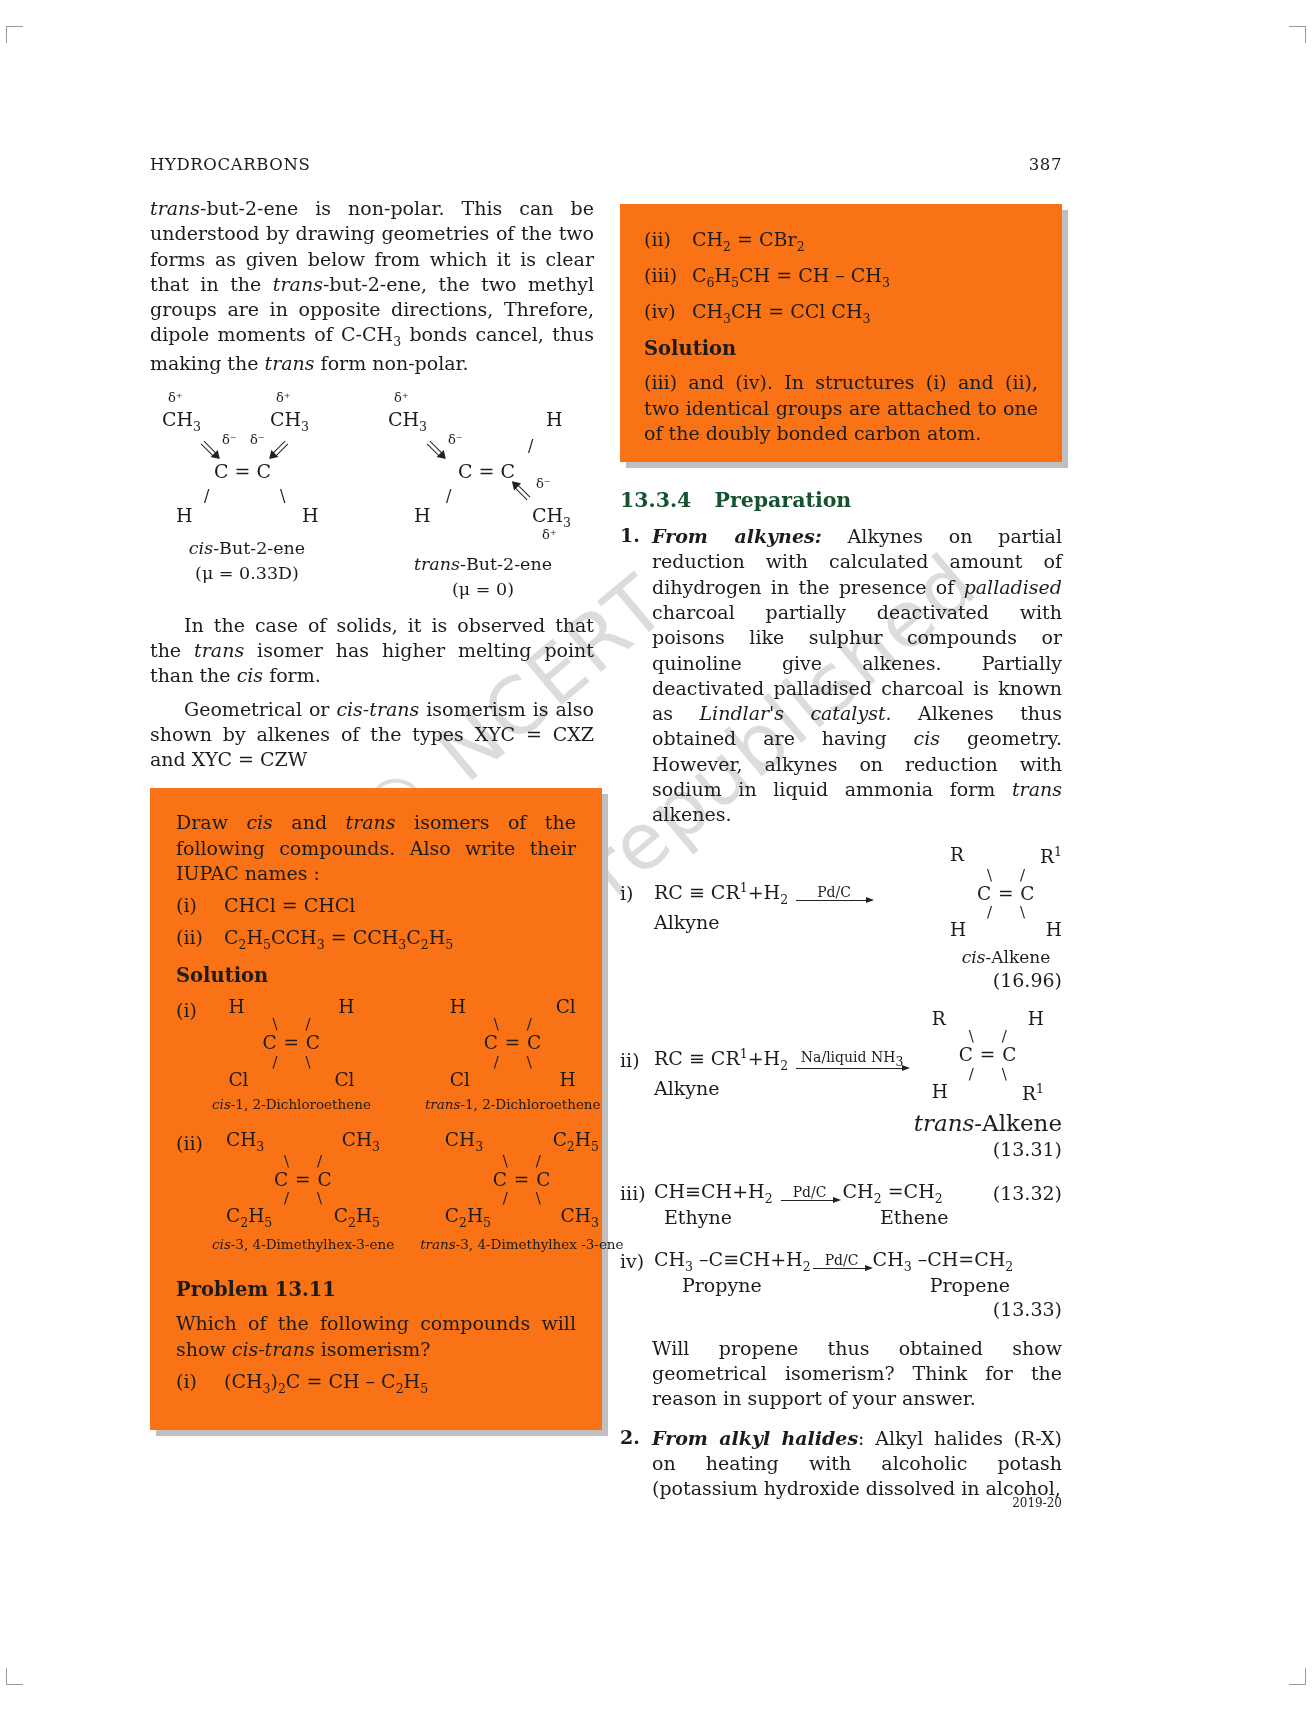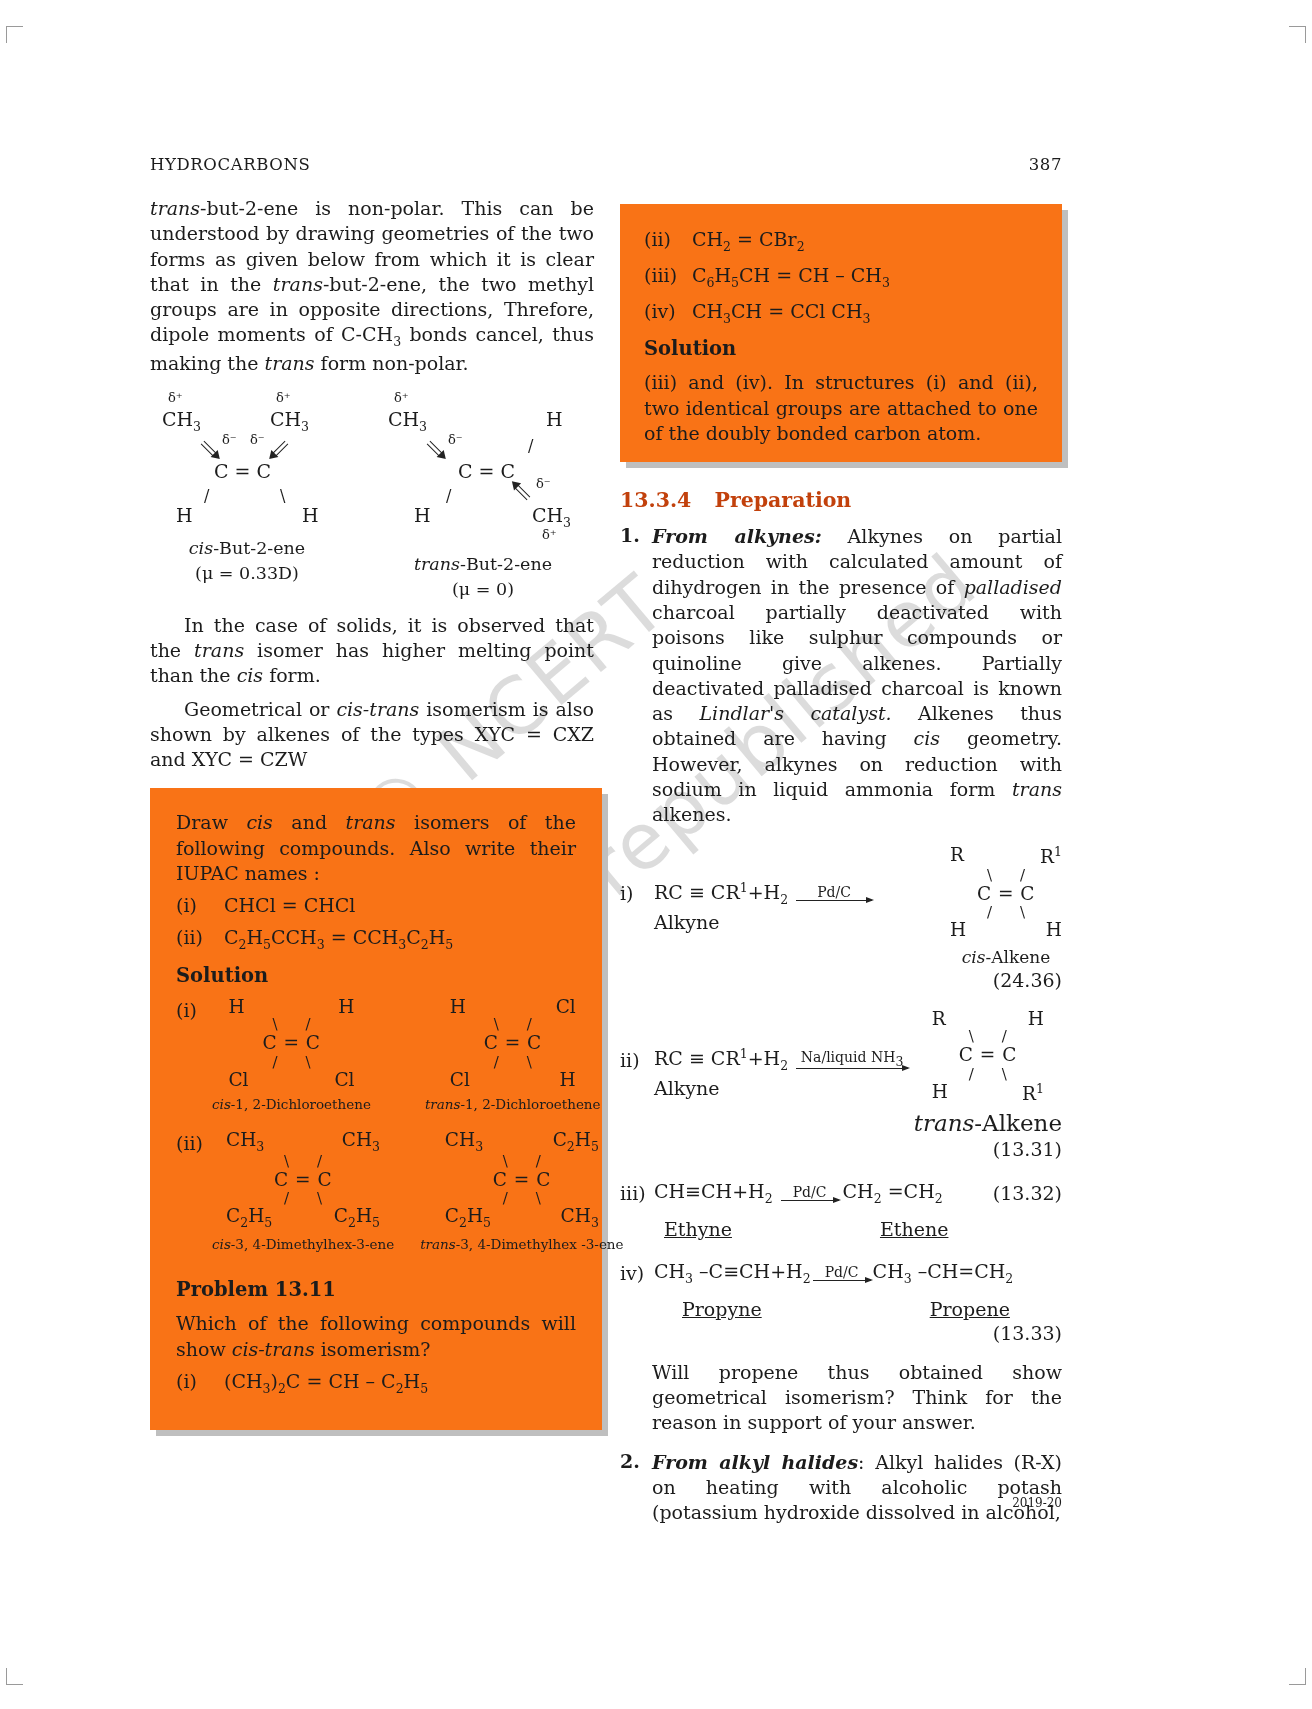--- a/index.html
+++ b/index.html
@@ -69,21 +69,21 @@
                height:16px; line-height:16px; }
   .alk-center { letter-spacing:0.5px; padding:1px 0; }
   .struct-block { display:flex; flex-direction:column; align-items:center; }
   .struct-caption { font-size:13.5px; margin-top:7px; white-space:nowrap; text-align:center; }
   .sol-row { display:flex; align-items:flex-start; margin:4px 0 18px 0; }
   .sol-num { flex:none; width:36px; font-size:19px; padding-top:2px; }
   .sol-row.gap-big > .struct-block + .struct-block { margin-left:54px; }
   .sol-row.gap-sm  > .struct-block + .struct-block { margin-left:26px; }
 
   
-  .section-heading { margin:26px 0 12px 0; font-size:20.5px; font-weight:bold; color:#c2410c; }
+  .section-heading { margin:26px 0 12px 0; font-size:20.5px; font-weight:bold; color:#14532d; }
   .sh-title { margin-left:16px; }
 
   .num-para { display:flex; margin:0 0 10px 0; }
   .np-num { flex:none; width:32px; font-weight:bold; font-size:19px; }
   .np-body { flex:1; }
 
   
   .arrow { display:inline-flex; flex-direction:column; align-items:center;
            margin:0 4px 0 8px; vertical-align:middle; }
   .arrow .arrow-lbl { font-size:14px; line-height:1.1; margin-bottom:0; white-space:nowrap; }
@@ -97,21 +97,21 @@
   .rxn { margin:18px 0 6px 0; }
   .rxn-main { display:flex; align-items:center; justify-content:space-between; }
   .rxn-line { display:flex; align-items:center; font-size:19px; }
   .rxn-num { flex:none; width:34px; }
   .rxn-reactant-name { margin:4px 0 0 34px; font-size:19px; }
   .eq-no { text-align:right; font-size:19px; margin-top:2px; }
 
   .rxn-inline { margin:20px 0 4px 0; }
   .rxn-line3 { display:flex; align-items:center; font-size:19px; }
   .eq-inline { margin-left:auto; }
-  .names3 { display:flex; font-size:19px; margin-top:12px;text-decoration:underline; }
+  .names3 { display:flex; font-size:19px; margin-top:0; }
 
   .propene { margin:16px 0 14px 32px; }
 
   .footer { position:absolute; left:150px; top:1496px; width:912px;
             text-align:right; font-size:12px; }
 </style>
 </head>
 <body>
 
 <div class="page">
@@ -362,21 +362,21 @@
                 <span>\</span>
               </div>
             <div class="alk-row">
               <span>H</span>
               <span>H</span>
             </div>
           </div>
           <div class="struct-caption" style="font-size:17px"><i>cis</i>-Alkene</div>
         </div>
       </div>
-      <div class="eq-no">(24.36)</div>
+      <div class="eq-no">(16.96)</div>
     </div>
 
     <div class="rxn">
       <div class="rxn-main">
         <div class="rxn-lhs">
           <div class="rxn-line">
             <span class="rxn-num">ii)</span>
             <span class="formula">RC ≡ CR<sup>1</sup>+H<sub>2</sub></span>
             <span class="arrow w110">
               <span class="arrow-lbl">Na/liquid NH<sub>3</sub></span>

